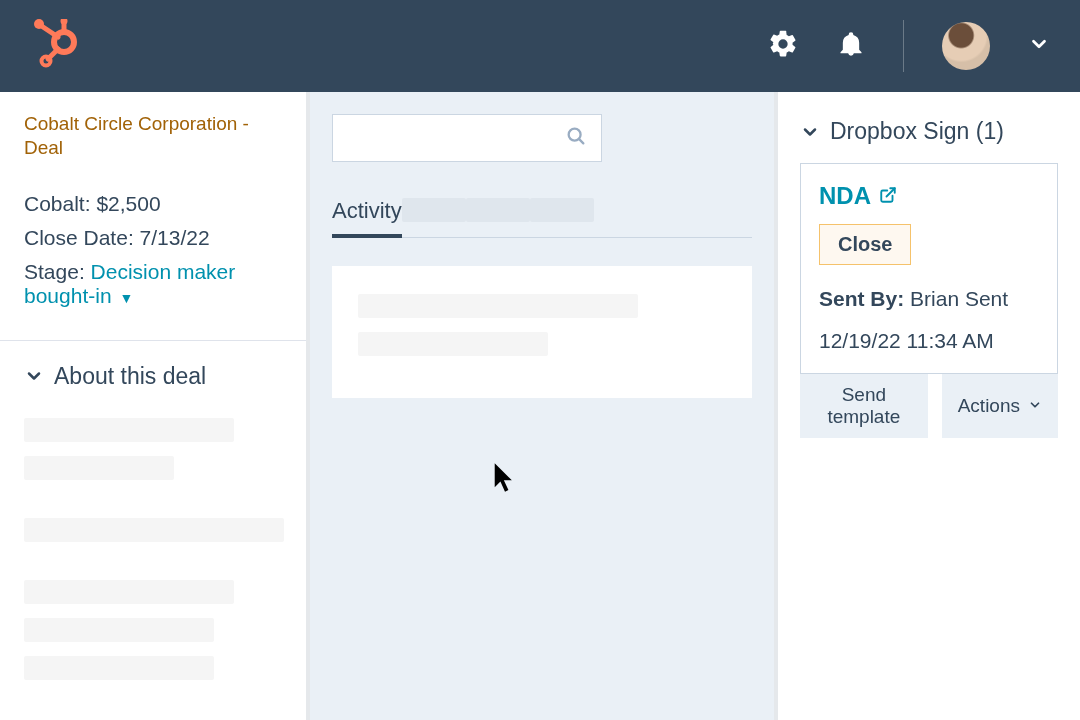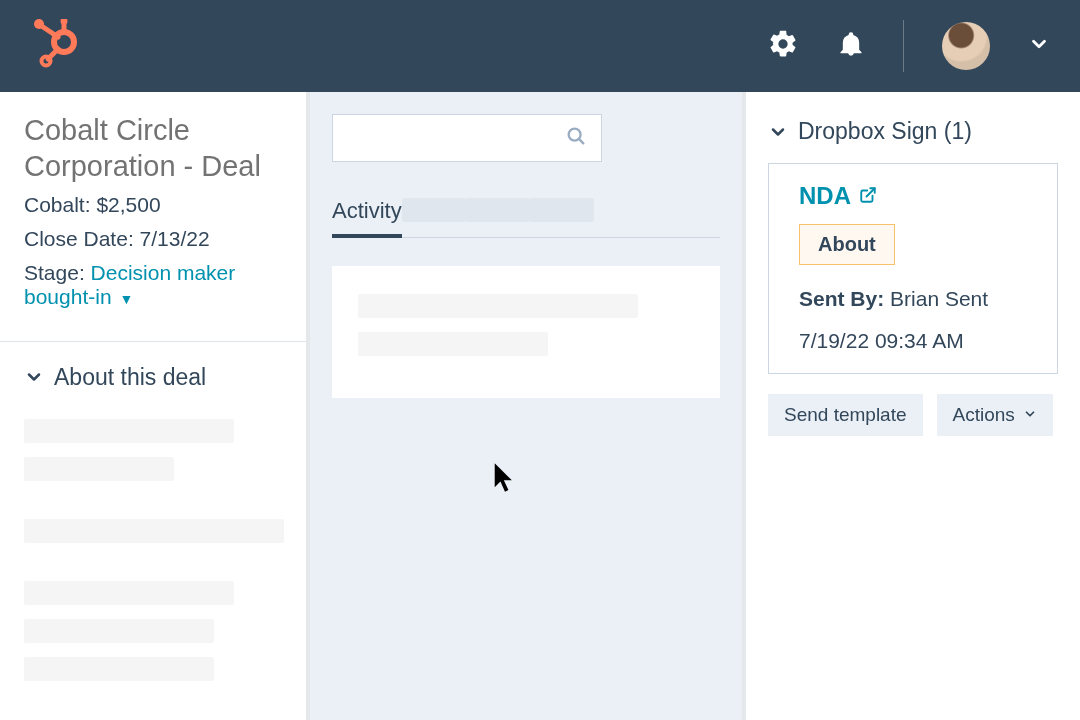--- a/index.html
+++ b/index.html
@@ -9,21 +9,21 @@
   .logo { color: #ff7a59; }
   .topnav-right { margin-left: auto; display: flex; align-items: center; gap: 38px; }
   .topnav-icon { color: #fff; cursor: pointer; }
   .divider-v { width: 1px; height: 52px; background: rgba(255,255,255,0.28); }
   .avatar { width: 48px; height: 48px; border-radius: 50%; background: radial-gradient(circle at 40% 28%, #6b4e3a 0 26%, #e6cdb5 30% 55%, #d6bfa8 60% 100%); cursor: pointer; }
   
   .layout { display: flex; height: calc(720px - 92px); }
   
   .left { width: 310px; border-right: 4px solid #e5e8eb; background: #fff; }
   .deal-header { padding: 20px 24px 22px 24px; }
-  .deal-title { font-size: 29px; font-weight: 500; color: #737373; line-height: 1.25; margin-bottom: 8px; }
+  .deal-title { font-size: 19px; font-weight: 500; color: #a16207; line-height: 1.25; margin-bottom: 32px; }
   .meta-line { font-size: 21px; color: #33475b; margin-bottom: 10px; }
   .stage-link { color: #0091ae; font-weight: 500; cursor: pointer; }
   .stage-caret { color: #0091ae; font-size: 14px; display: inline-block; margin-left: 2px; }
   
   .about-section { border-top: 1px solid #dfe3eb; padding: 22px 24px; }
   .about-toggle { display: flex; align-items: center; gap: 10px; cursor: pointer; }
   .about-title { font-size: 23px; font-weight: 500; color: #33475b; }
   .about-placeholders { margin-top: 28px; }
   .ph { background: #f5f5f5; height: 24px; border-radius: 2px; margin-bottom: 14px; }
   
@@ -35,33 +35,33 @@
   .tabs { display: flex; gap: 0; margin-top: 30px; border-bottom: 1px solid #cbd6e2; align-items: center; }
   .tab { font-size: 22px; color: #33475b; padding: 6px 0 10px 0; }
   .tab.active { border-bottom: 4px solid #33475b; font-weight: 500; margin-bottom: -1px; }
   .tab-ph { background: #dfe6ed; height: 24px; width: 64px; border-radius: 2px; margin-bottom: 10px; }
   
   .activity-card { background: #fff; margin-top: 28px; padding: 28px 26px; }
   .activity-card .ph { background: #f5f5f5; }
   
   .cursor { position: absolute; left: 182px; top: 370px; }
   
-  .right { width: 334px; background: #fff; padding: 26px 22px; }
+  .right { width: 302px; background: #fff; padding: 26px 22px; }
   .section-toggle { display: flex; align-items: center; gap: 10px; cursor: pointer; margin-bottom: 18px; }
   .section-title { font-size: 23px; color: #33475b; }
   
-  .sign-card { border: 1px solid #cbd6e2; padding: 18px 18px 20px 30px; }
+  .sign-card { border: 1px solid #cbd6e2; padding: 18px 18px 20px 18px; }
   .doc-link { color: #0091ae; font-size: 24px; font-weight: 600; display: inline-flex; align-items: center; gap: 8px; cursor: pointer; }
   .ext-icon { color: #0091ae; }
   .status-badge { display: inline-block; background: #fef8f0; border: 1.5px solid #f5c26b; color: #33475b; font-weight: 600; font-size: 20px; padding: 8px 18px; margin-top: 14px; }
   .sentby { font-size: 21px; color: #33475b; margin-top: 22px; }
   .sentby b { font-weight: 700; }
   .timestamp { font-size: 21px; color: #33475b; margin-top: 18px; }
   
-  .sign-actions { display: flex; gap: 14px; margin-top: 20px; }
+  .sign-actions { display: flex; gap: 14px; }
   .btn { background: #eaf0f6; border: none; color: #33475b; font-size: 19px; padding: 10px 16px; cursor: pointer; display: inline-flex; align-items: center; gap: 8px; }
   .btn .caret { font-size: 12px; }
 </style>
 </head>
 <body>
 
 <div class="topnav">
   <div class="logo">
     <svg width="50" height="50" viewBox="0 0 50 50" fill="none">
       <circle cx="34" cy="23" r="10" stroke="#ff7a59" stroke-width="6" fill="none"></circle>
@@ -170,26 +170,26 @@
       <a class="doc-link">
         <span>NDA</span>
         <span class="ext-icon">
           <svg width="18" height="18" viewBox="0 0 24 24" fill="none" stroke="currentColor" stroke-width="2.5" stroke-linecap="round" stroke-linejoin="round">
               <path d="M18 13v6a2 2 0 0 1-2 2H5a2 2 0 0 1-2-2V8a2 2 0 0 1 2-2h6"></path>
               <polyline points="15 3 21 3 21 9"></polyline>
               <line x1="10" y1="14" x2="21" y2="3"></line>
             </svg>
         </span>
       </a>
-      <div><span class="status-badge">About</span></div>
+      <div><span class="status-badge">Close</span></div>
       <div class="sentby">
         <b>Sent By:</b>
         <span>Brian Sent</span>
       </div>
-      <div class="timestamp">7/19/22 09:34 AM</div>
+      <div class="timestamp">12/19/22 11:34 AM</div>
     </div>
     <div class="sign-actions">
       <button class="btn">
         <span>Send template</span>
       </button>
       <button class="btn">
         <span>Actions</span>
         <span class="caret">
           <svg width="14" height="14" viewBox="0 0 24 24" fill="none" stroke="#33475b" stroke-width="3" stroke-linecap="round" stroke-linejoin="round">
               <polyline points="6 9 12 15 18 9"></polyline>

